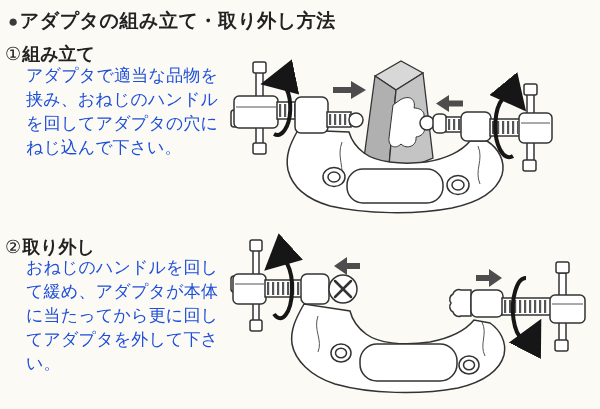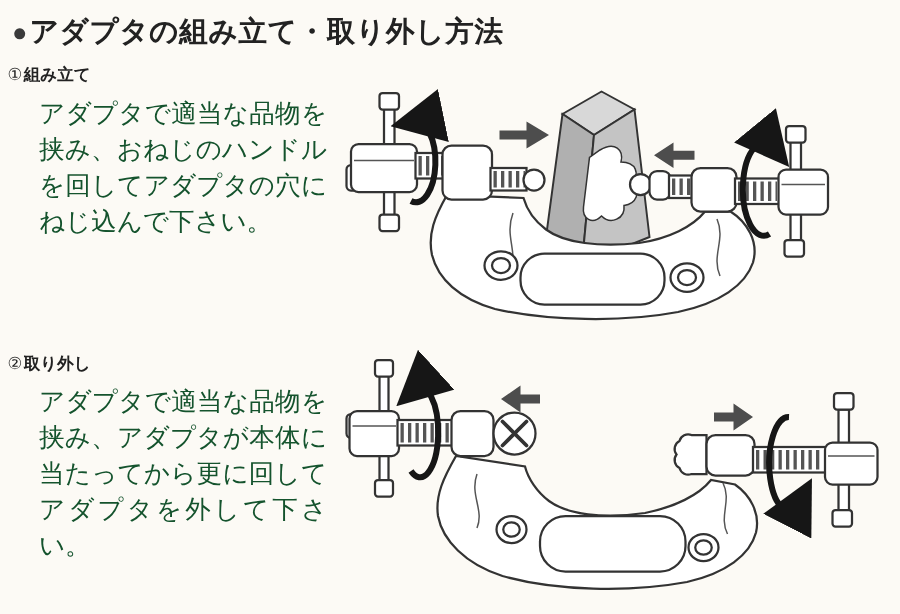--- a/index.html
+++ b/index.html
@@ -12,26 +12,26 @@
   }
   .page{position:absolute;inset:0;}
   .title{
     position:absolute;left:8px;top:8px;
     font-size:19px;font-weight:bold;letter-spacing:0.5px;
     white-space:nowrap;color:#222;
   }
   .title .bullet{font-size:17px;margin-right:1px;color:#3a3a3a;}
   .sec-heading{
     position:absolute;left:5px;
-    font-size:11px;font-weight:bold;color:#222;white-space:nowrap;
+    font-size:18px;font-weight:bold;color:#222;white-space:nowrap;
   }
   .sec-heading .num{font-weight:normal;margin-right:1px;}
   .sec-body{
     position:absolute;left:26px;width:192px;
-    font-size:17px;line-height:24px;color:#14532d;
+    font-size:17px;line-height:24px;color:#1d4ed8;
     text-align:justify;
   }
   .h2-1{top:42px;}
   .p-1{top:64px;}
   .h2-2{top:235px;}
   .p-2{top:256px;}
   .fig{position:absolute;display:block;}
   .fig1{left:230px;top:50px;}
   .fig2{left:230px;top:232px;}
   svg .ln{fill:#ffffff;stroke:#333;stroke-width:1.5;}
@@ -122,21 +122,21 @@
 
     <path class="rot" d="M 44 84 A 13 27 0 1 0 46 31" marker-end="url(#ah1)"></path>
     <path class="rot" d="M 283 106 A 14 31 0 1 1 286 49" marker-end="url(#ah1)"></path>
     <polygon class="dir" points="103,37 121,37 121,31 136,40 121,49 121,43 103,43"></polygon>
     <polygon class="dir" points="233,50.5 219,50.5 219,45 206,53.5 219,62 219,56.5 233,56.5"></polygon>
   </svg>
 
   <div class="sec-heading h2-2">
     <span class="num">②</span><span>取り外し</span>
   </div>
-  <div class="sec-body p-2">アダプタで適当な品物を挟み、アダプタが本体に当たってから更に回してアダプタを外して下さい。</div>
+  <div class="sec-body p-2">おねじのハンドルを回して緩め、アダプタが本体に当たってから更に回してアダプタを外して下さい。</div>
 
   <svg class="fig fig2" width="370" height="177" viewBox="0 0 370 177">
     <defs>
       <marker id="ah2" markerWidth="9" markerHeight="9" refX="5" refY="4.5" orient="auto">
         <path d="M0,0 L9,4.5 L0,9 z" fill="#161616"></path>
       </marker>
     </defs>
 
     <g>
       <path class="ln" d="M 74 72 C 66 86, 60 98, 62 112 C 65 128, 80 144, 105 152

